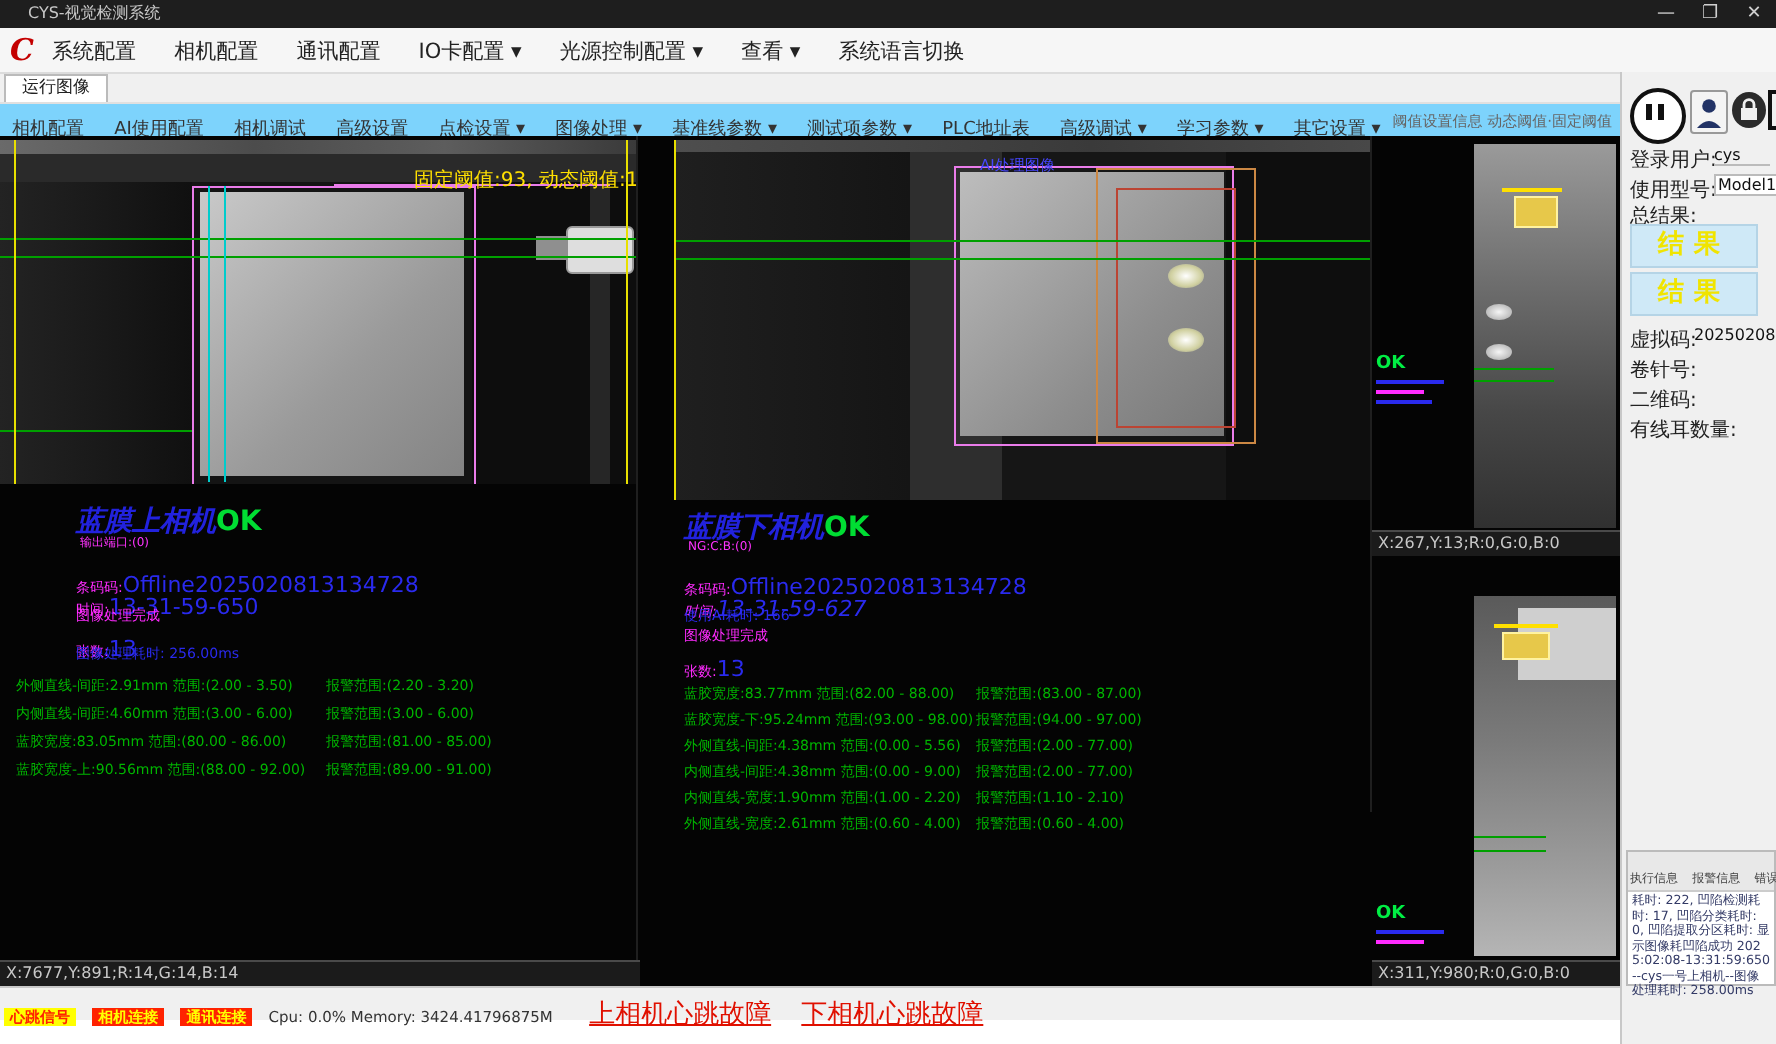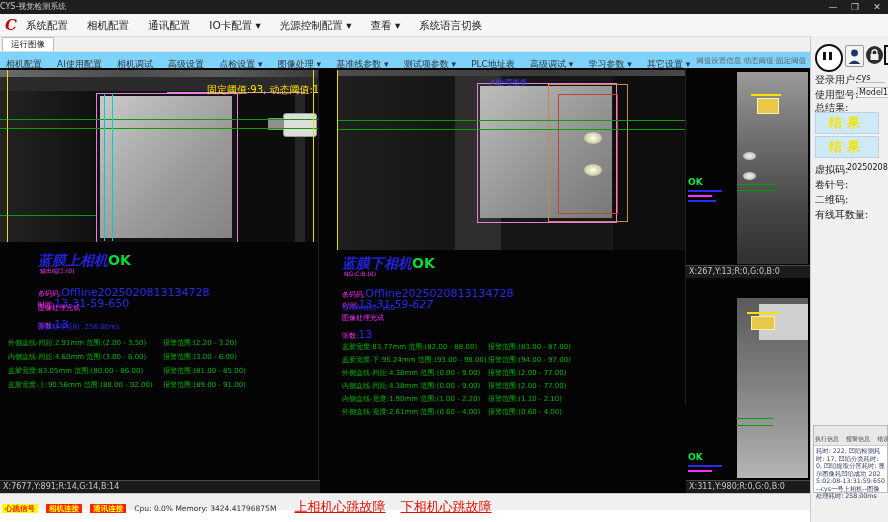--- a/index.html
+++ b/index.html
@@ -54,21 +54,21 @@
   .badge{font-size:7.5px;line-height:10px;padding:0 3px;margin-right:3px;font-weight:bold;}
   #cpuinfo{font-size:7.5px;color:#333;}
   .alertred{font-size:13px;color:#e01000;margin-right:10px;text-decoration:underline;}
 </style>
 </head>
 <body>
 
 <div id="app">
 
   <div id="titlebar" class="abs">
-    <span class="abs nw" style="left:0;">CYS-视觉检测系统</span>
+    <span class="abs nw" style="left:14px;">CYS-视觉检测系统</span>
     <span class="abs winctl" style="right:44px;">—</span>
     <span class="abs winctl" style="right:22px;">❐</span>
     <span class="abs winctl" style="right:0;">✕</span>
   </div>
 
   <div id="menubar" class="abs">
     <span id="logo" class="abs" style="left:5px;top:1px;">C</span>
     <div class="abs nw" style="left:26px;top:0;">
       <span class="menu-item">系统配置</span>
       <span class="menu-item">相机配置</span>
@@ -181,21 +181,21 @@
       <span class="abs nw" style="left:5px;top:214px;"><span class="lineLbl">条码码:</span><span class="lineVal">Offline2025020813134728</span></span>
       <span class="abs nw" style="left:5px;top:225px;font-style:italic;"><span class="lineLbl">时间:</span><span class="lineVal">13-31-59-627</span></span>
       <span class="abs nw elapsedblue" style="left:5px;top:235px;">使用AI耗时: 166</span>
       <span class="abs nw statusmag" style="left:5px;top:245px;">图像处理完成</span>
       <span class="abs nw" style="left:5px;top:255px;"><span class="lineLbl">张数:</span><span class="lineVal">13</span></span>
 
       <span class="abs nw mrow" style="left:5px;top:274px;">蓝胶宽度:83.77mm 范围:(82.00 - 88.00)</span>
       <span class="abs nw mrow" style="left:151px;top:274px;">报警范围:(83.00 - 87.00)</span>
       <span class="abs nw mrow" style="left:5px;top:287px;">蓝胶宽度-下:95.24mm 范围:(93.00 - 98.00)</span>
       <span class="abs nw mrow" style="left:151px;top:287px;">报警范围:(94.00 - 97.00)</span>
-      <span class="abs nw mrow" style="left:5px;top:300px;">外侧直线-间距:4.38mm 范围:(0.00 - 9.00)</span>
+      <span class="abs nw mrow" style="left:5px;top:300px;">外侧直线-间距:4.38mm 范围:(0.00 - 5.56)</span>
       <span class="abs nw mrow" style="left:151px;top:300px;">报警范围:(2.00 - 77.00)</span>
       <span class="abs nw mrow" style="left:5px;top:313px;">内侧直线-间距:4.38mm 范围:(0.00 - 9.00)</span>
       <span class="abs nw mrow" style="left:151px;top:313px;">报警范围:(2.00 - 77.00)</span>
       <span class="abs nw mrow" style="left:5px;top:326px;">内侧直线-宽度:1.90mm 范围:(1.00 - 2.20)</span>
       <span class="abs nw mrow" style="left:151px;top:326px;">报警范围:(1.10 - 2.10)</span>
       <span class="abs nw mrow" style="left:5px;top:339px;">外侧直线-宽度:2.61mm 范围:(0.60 - 4.00)</span>
       <span class="abs nw mrow" style="left:151px;top:339px;">报警范围:(0.60 - 4.00)</span>
 
     </div>
 

